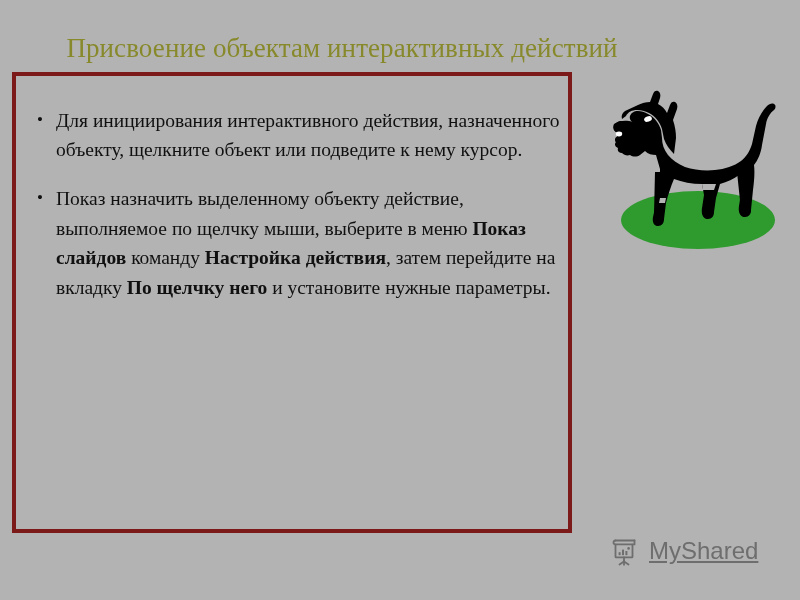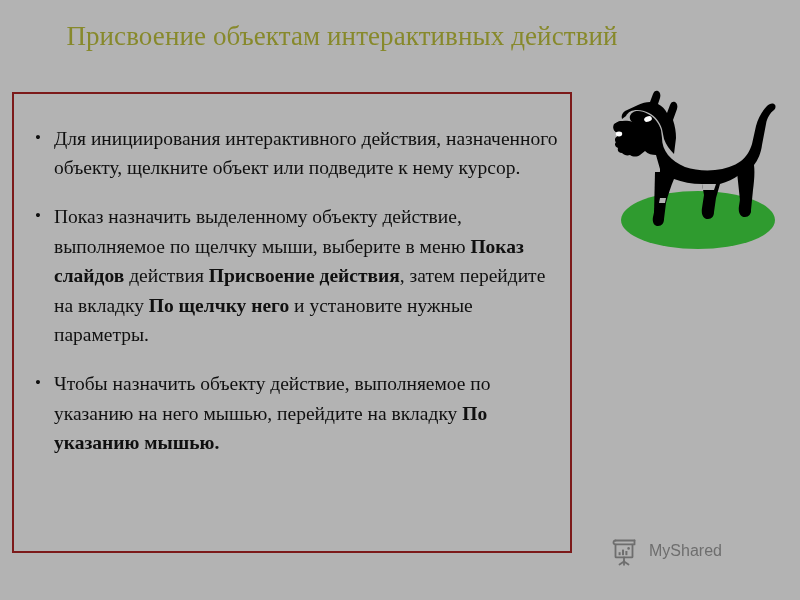--- a/index.html
+++ b/index.html
@@ -20,42 +20,41 @@
     inset: 0;
     width: 800px;
     height: 600px;
     background: #b3b3b3;
   }
 
   
   .slide-title {
     position: absolute;
     left: 0;
-    top: 20px;
+    top: 32px;
     width: 684px;
     text-align: center;
     font-family: "Liberation Serif", "DejaVu Serif", serif;
     font-size: 27px;
     line-height: 32px;
     color: #87892b;
     letter-spacing: 0.1px;
     white-space: nowrap;
   }
 
   
   .content-box {
     position: absolute;
     left: 12px;
     top: 72px;
     width: 560px;
     height: 461px;
-    border: 2px solid #a16207;
+    border: 4px solid #a16207;
     box-sizing: border-box;
     background: transparent;
-    margin-top: 20px;
   }
 
   .bullet-list {
     position: absolute;
     left: 14px;
     top: 10px;
     width: 532px;
   }
 
   .bullet-item {
@@ -100,38 +99,38 @@
     align-items: center;
     gap: 7px;
   }
   .logo-icon {
     width: 32px;
     height: 32px;
     display: block;
   }
   .logo-text {
     font-family: "Liberation Sans", "DejaVu Sans", sans-serif;
-    font-size: 16px;
+    font-size: 24px;
     line-height: 28px;
     color: #6e6e6e;
     letter-spacing: 0px;
+    text-decoration: underline;
   }
 </style>
 </head>
 <body>
 
 <div class="slide" style="background: rgb(179, 179, 179);">
 
   <div class="slide-title" style="color: rgb(135, 137, 43);">Присвоение объектам интерактивных действий</div>
 
   <div class="content-box" style="border-color: rgb(124, 26, 26);">
     <div class="bullet-list">
         <p class="bullet-item"><span>Для инициирования интерактивного действия, назначенного объекту, щелкните объект или подведите к нему курсор.</span></p>
-        <p class="bullet-item"><span>Показ назначить выделенному объекту действие, выполняемое по щелчку мыши, выберите в меню </span><b>Показ слайдов</b><span>  действия </span><b>Присвоение действия</b><span>, затем перейдите на вкладку </span><b>По щелчку него</b><span> и установите нужные параметры.</span></p>
-        <p class="bullet-item"><span>Чтобы назначить объекту действие, выполняемое по указанию на него мышью, перейдите на вкладку </span><b>По указанию мышью.</b></p>
+        <p class="bullet-item"><span>Показ назначить выделенному объекту действие, выполняемое по щелчку мыши, выберите в меню </span><b>Показ слайдов</b><span>  команду </span><b>Настройка действия</b><span>, затем перейдите на вкладку </span><b>По щелчку него</b><span> и установите нужные параметры.</span></p>
       </div>
   </div>
 
   <div class="dog-figure">
     <svg viewBox="0 0 195 185" width="195" height="185" xmlns="http://www.w3.org/2000/svg">
 
       <ellipse cx="100" cy="148" rx="77" ry="29" fill="#2f9b2f"></ellipse>
 
       <path fill="#000000" d="M44,55
            C38,51 30,49 24,49

